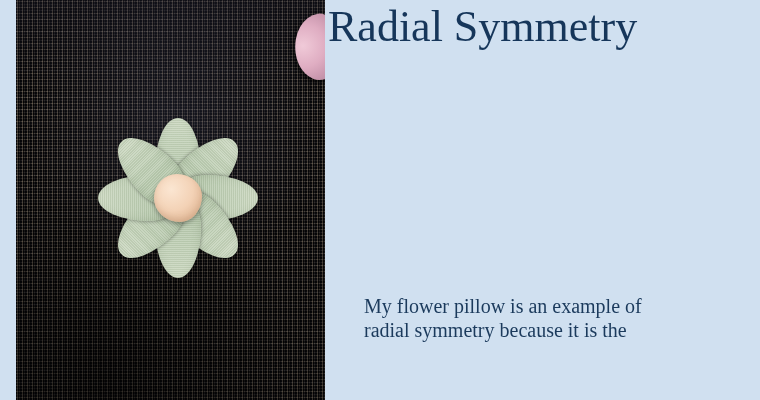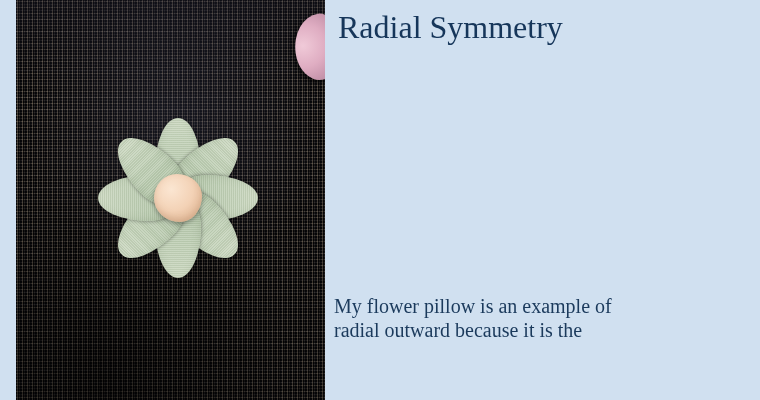--- a/index.html
+++ b/index.html
@@ -132,30 +132,30 @@
     height: 48px;
     border-radius: 48% 52% 46% 54% / 50% 46% 54% 50%;
     background:
       radial-gradient(circle at 36% 32%, #fbe6d2 0%, #f3d2b6 48%, #e2b896 82%, #cda383 100%);
     box-shadow: 0 2px 5px rgba(0,0,0,0.35), inset 0 -3px 6px rgba(180,140,110,0.35);
   }
 
   
   #title {
     position: absolute;
-    left: 338px;
+    left: 328px;
     top: 8px;
-    font-size: 32px;
+    font-size: 44px;
     line-height: 38px;
     color: #16365a;
     white-space: nowrap;
   }
   #body-text {
     position: absolute;
-    left: 334px;
+    left: 364px;
     top: 294px;
     width: 330px;
     font-size: 20px;
     line-height: 24px;
     color: #1b3a5c;
   }
   #body-text .line { display: block; white-space: nowrap; }
 </style>
 </head>
 <body>
@@ -177,16 +177,16 @@
       <div class="petal p7"></div>
       <div class="petal p8"></div>
       <div id="flower-center"></div>
     </div>
   </div>
 
   <div id="title">Radial Symmetry</div>
 
   <div id="body-text">
     <span class="line">My flower pillow is an example of</span>
-    <span class="line">radial outward because it is the</span>
+    <span class="line">radial symmetry because it is the</span>
   </div>
 
 </div>
 
 </body></html>

